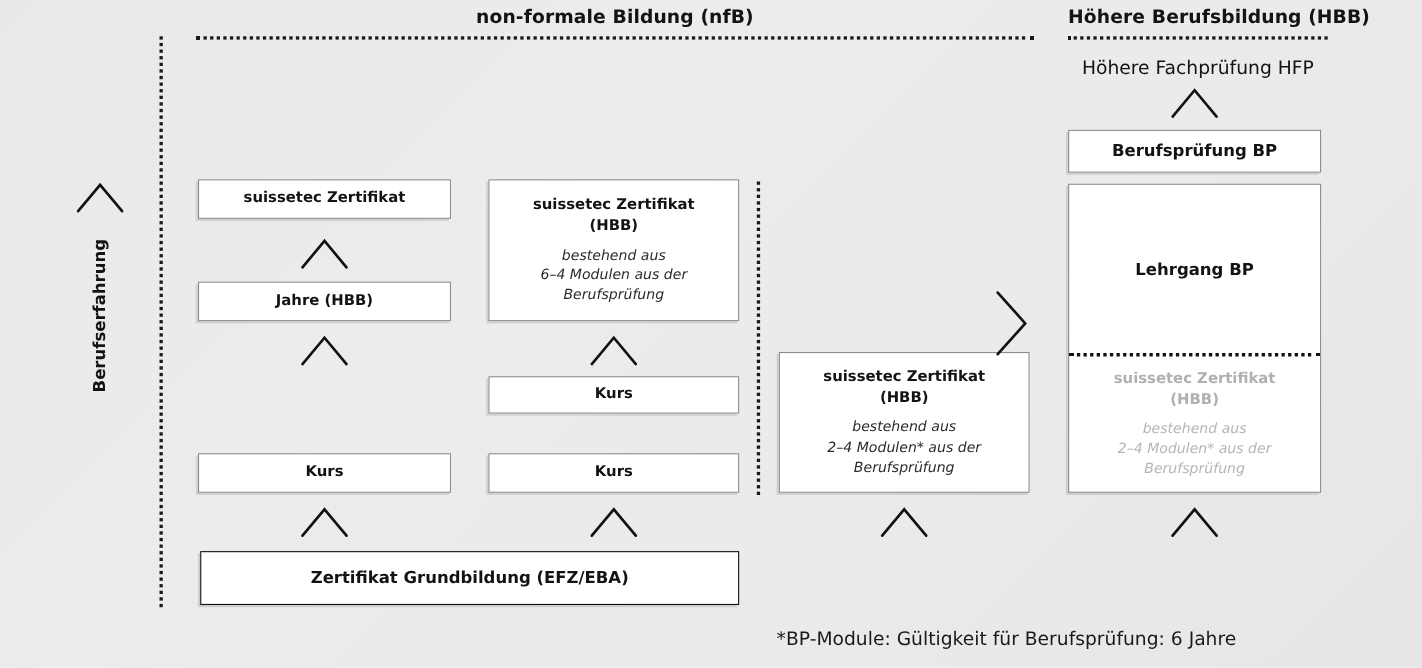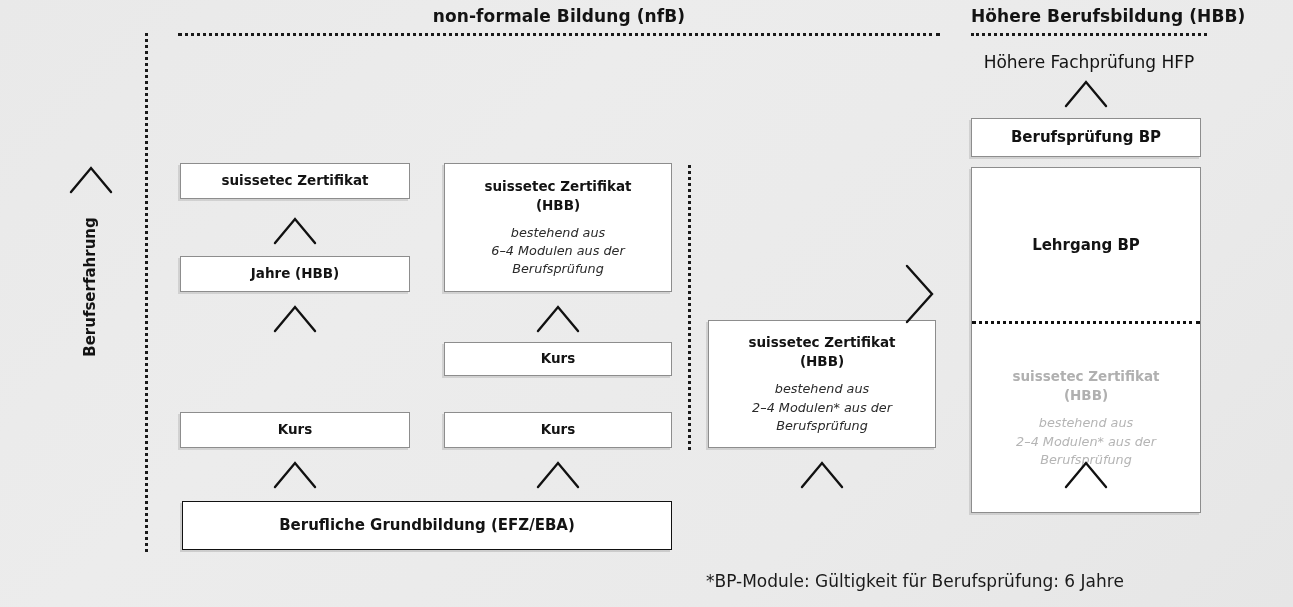--- a/index.html
+++ b/index.html
@@ -230,21 +230,21 @@
     <div class="title">Kurs</div>
   </div>
 
   <div class="chev" style="left:536px; top:459px;">
     <svg width="44" height="30" viewBox="0 0 44 30" fill="none">
       <path d="M2 28 L22 4 L42 28" stroke="#111111" stroke-width="2.4" fill="none" stroke-linecap="round"></path>
     </svg>
   </div>
 
   <div class="box strong" style="left:182px; top:501px; width:490px; height:49px;">
-    <div class="title big">Berufliche Grundbildung (EFZ/EBA)</div>
+    <div class="title big">Zertifikat Grundbildung (EFZ/EBA)</div>
   </div>
 
   <div class="box" style="left:708px; top:320px; width:228px; height:128px;">
     <div class="title">suissetec Zertifikat</div>
     <div class="title">(HBB)</div>
     <div class="sub">bestehend aus</div>
     <div class="sub" style="margin-top:0">2–4 Modulen* aus der</div>
     <div class="sub" style="margin-top:0">Berufsprüfung</div>
   </div>
 
@@ -264,21 +264,21 @@
   <div class="chev" style="left:1064px; top:78px;">
     <svg width="44" height="30" viewBox="0 0 44 30" fill="none">
       <path d="M2 28 L22 4 L42 28" stroke="#111111" stroke-width="2.4" fill="none" stroke-linecap="round"></path>
     </svg>
   </div>
 
   <div class="box" style="left:971px; top:118px; width:230px; height:39px;">
     <div class="title big">Berufsprüfung BP</div>
   </div>
 
-  <div class="box ghost-host" style="left:971px; top:167px; width:230px; height:346px;">
+  <div class="box ghost-host" style="left:971px; top:167px; width:230px; height:281px;">
     <div class="ghost-top" style="height:153px;">Lehrgang BP</div>
     <div class="ghost-divider"></div>
     <div class="ghost-bottom">
       <div class="title">suissetec Zertifikat</div>
       <div class="title">(HBB)</div>
       <div class="sub">bestehend aus</div>
       <div class="sub" style="margin-top:0">2–4 Modulen* aus der</div>
       <div class="sub" style="margin-top:0">Berufsprüfung</div>
     </div>
   </div>

